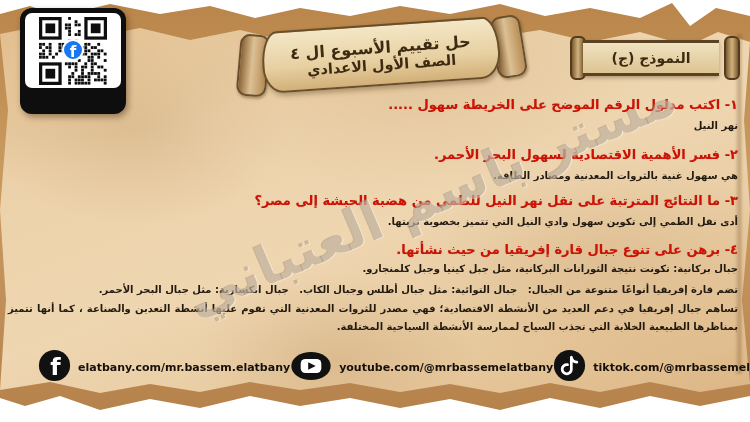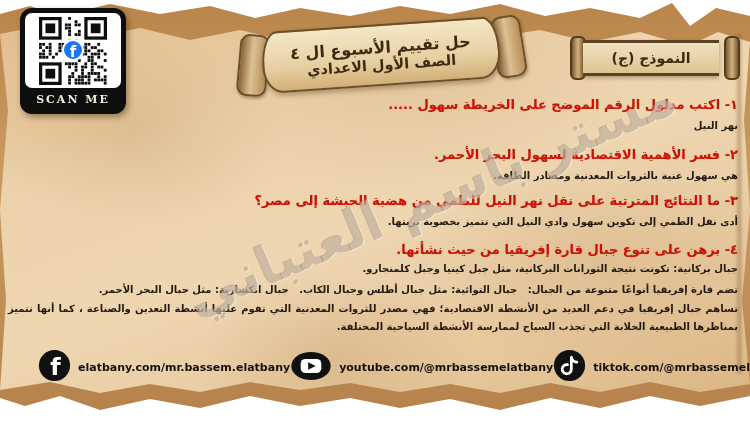--- a/index.html
+++ b/index.html
@@ -218,21 +218,20 @@
               <rect x="38.4" y="64.0" width="2.8" height="2.8"></rect>
               <rect x="41.6" y="64.0" width="2.8" height="2.8"></rect>
               <rect x="44.8" y="64.0" width="2.8" height="2.8"></rect>
               <rect x="48.0" y="64.0" width="2.8" height="2.8"></rect>
               <rect x="64.0" y="64.0" width="2.8" height="2.8"></rect>
             </g>
         </g>
       </svg>
       <div class="fb-badge">f</div>
     </div>
-    <div class="qr-label">SCAN ME</div>
   </div>
 
   <div class="banner">
     <div class="roll roll-left"></div>
     <div class="roll roll-right"></div>
     <div class="band">
       <div class="band-line1">حل تقييم الأسبوع ال ٤</div>
       <div class="band-line2">الصف الأول الاعدادي</div>
     </div>
   </div>

